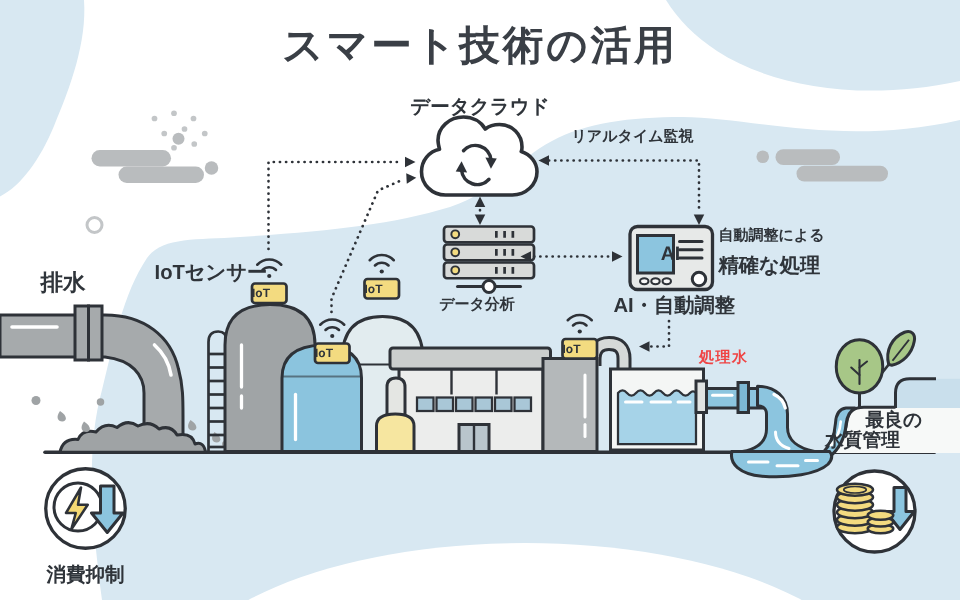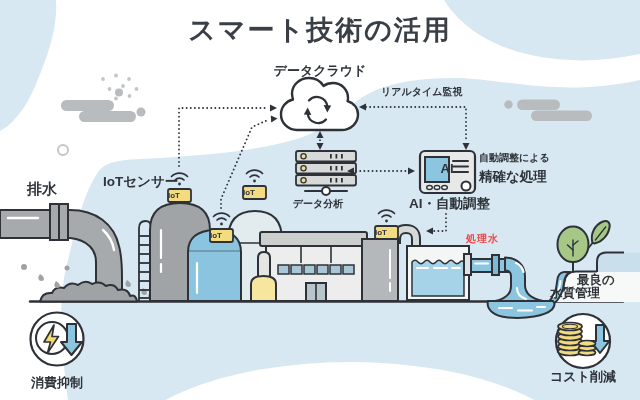--- a/index.html
+++ b/index.html
@@ -346,21 +346,20 @@
 <div class="label lbl-analysis">データ分析</div>
 <div class="label lbl-ai">AI・自動調整</div>
 <div class="label lbl-note1">自動調整による</div>
 <div class="label lbl-note2">精確な処理</div>
 <div class="label lbl-drain">排水</div>
 <div class="label lbl-iotsensor">IoTセンサー</div>
 <div class="label lbl-treated">処理水</div>
 <div class="label lbl-q1">最良の</div>
 <div class="label lbl-q2">水質管理</div>
 <div class="label lbl-e2">消費抑制</div>
-<div class="label lbl-cost">コスト削減</div>
 
 <div class="iot-tag" style="left:168px;top:191px;">IoT</div>
 <div class="iot-tag" style="left:210px;top:231px;">IoT</div>
 <div class="iot-tag" style="left:243px;top:188px;">IoT</div>
 <div class="iot-tag" style="left:375px;top:228px;">IoT</div>
 <div class="ai-screen-text">AI</div>
 
 </div>
 
 </body></html>

